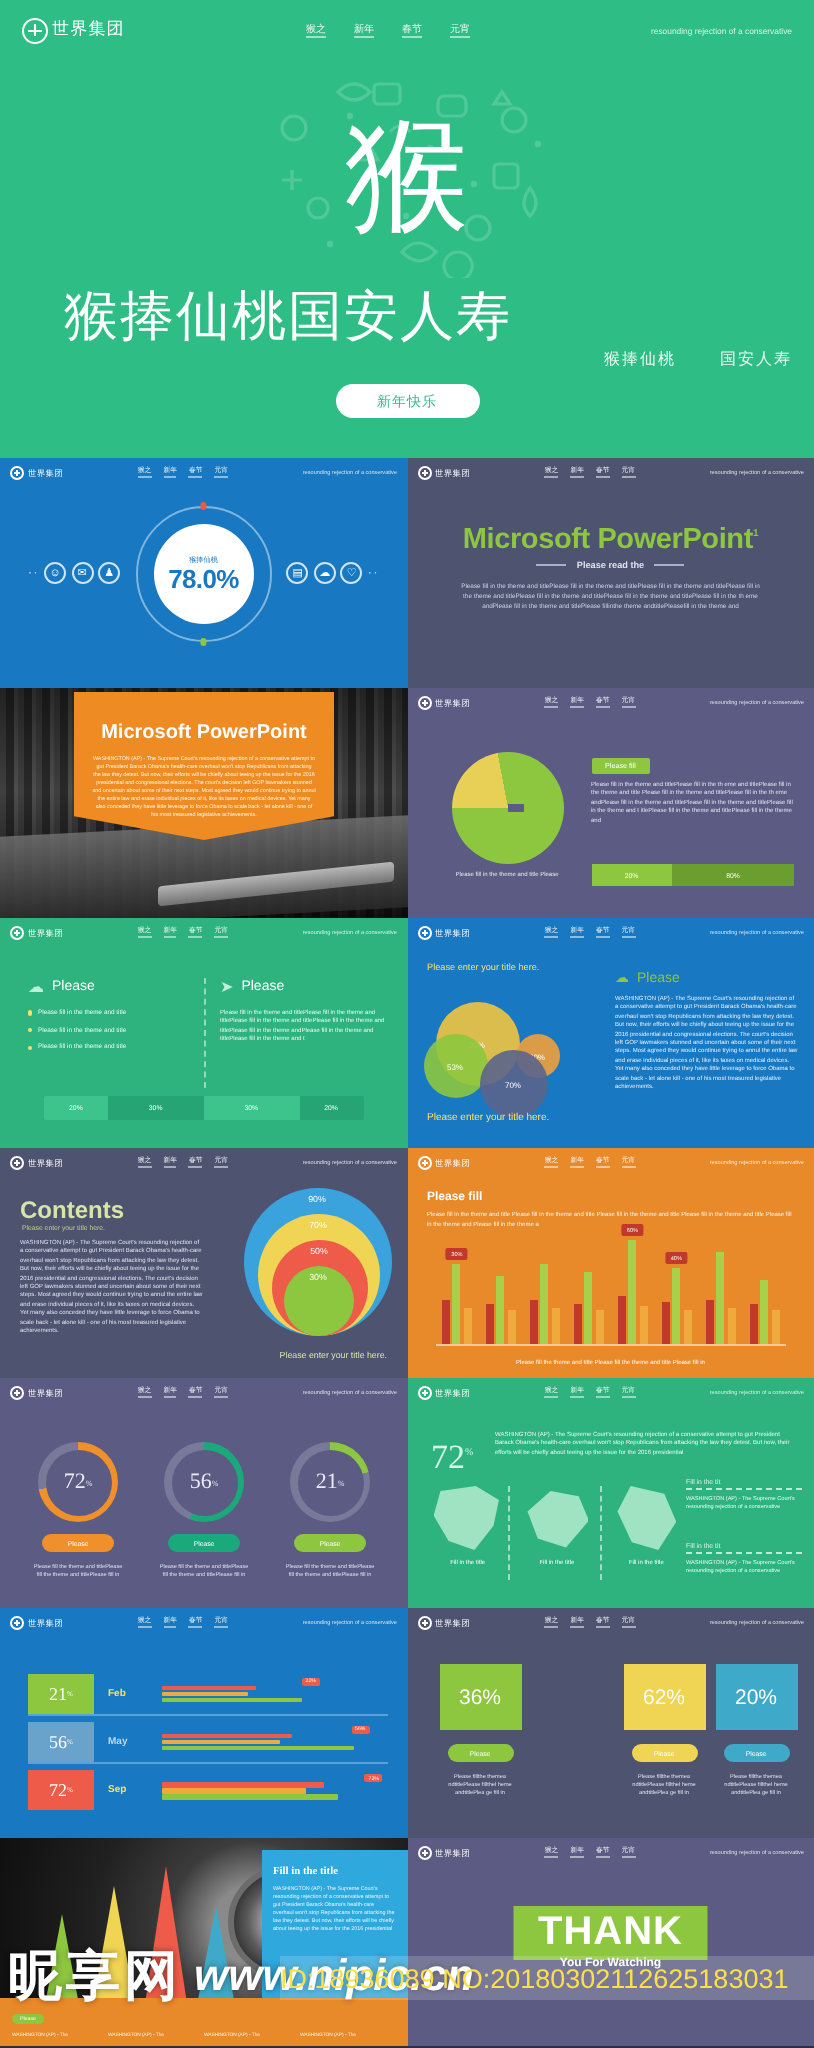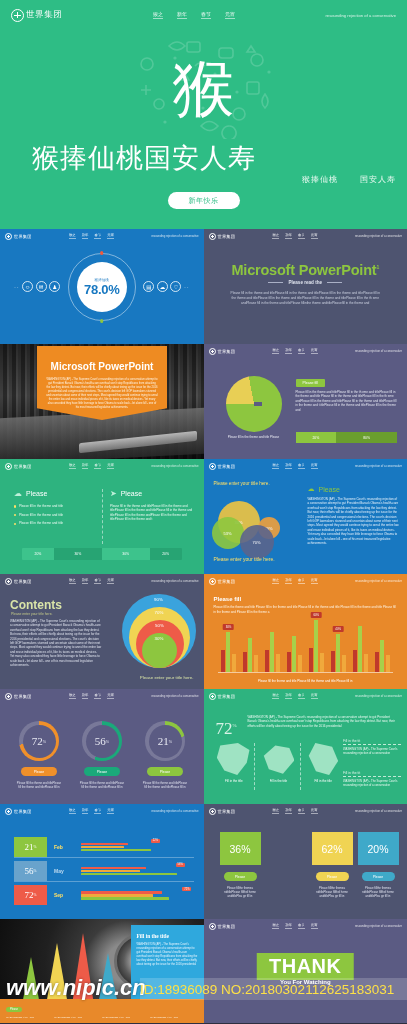--- a/index.html
+++ b/index.html
@@ -813,19 +813,20 @@
         </div>
         <div class="box">
           <b>THANK</b>
         </div>
         <div class="sub">You For Watching</div>
       </div>
     </div>
   </div>
 
   <div class="wm">
+    <span class="cn">昵享网</span>
     <span class="url">www.nipic.cn</span>
   </div>
   <div class="wm-id">
     <span>ID:18936089 NO:20180302112625183031</span>
   </div>
 
 </div>
 
 </body></html>

